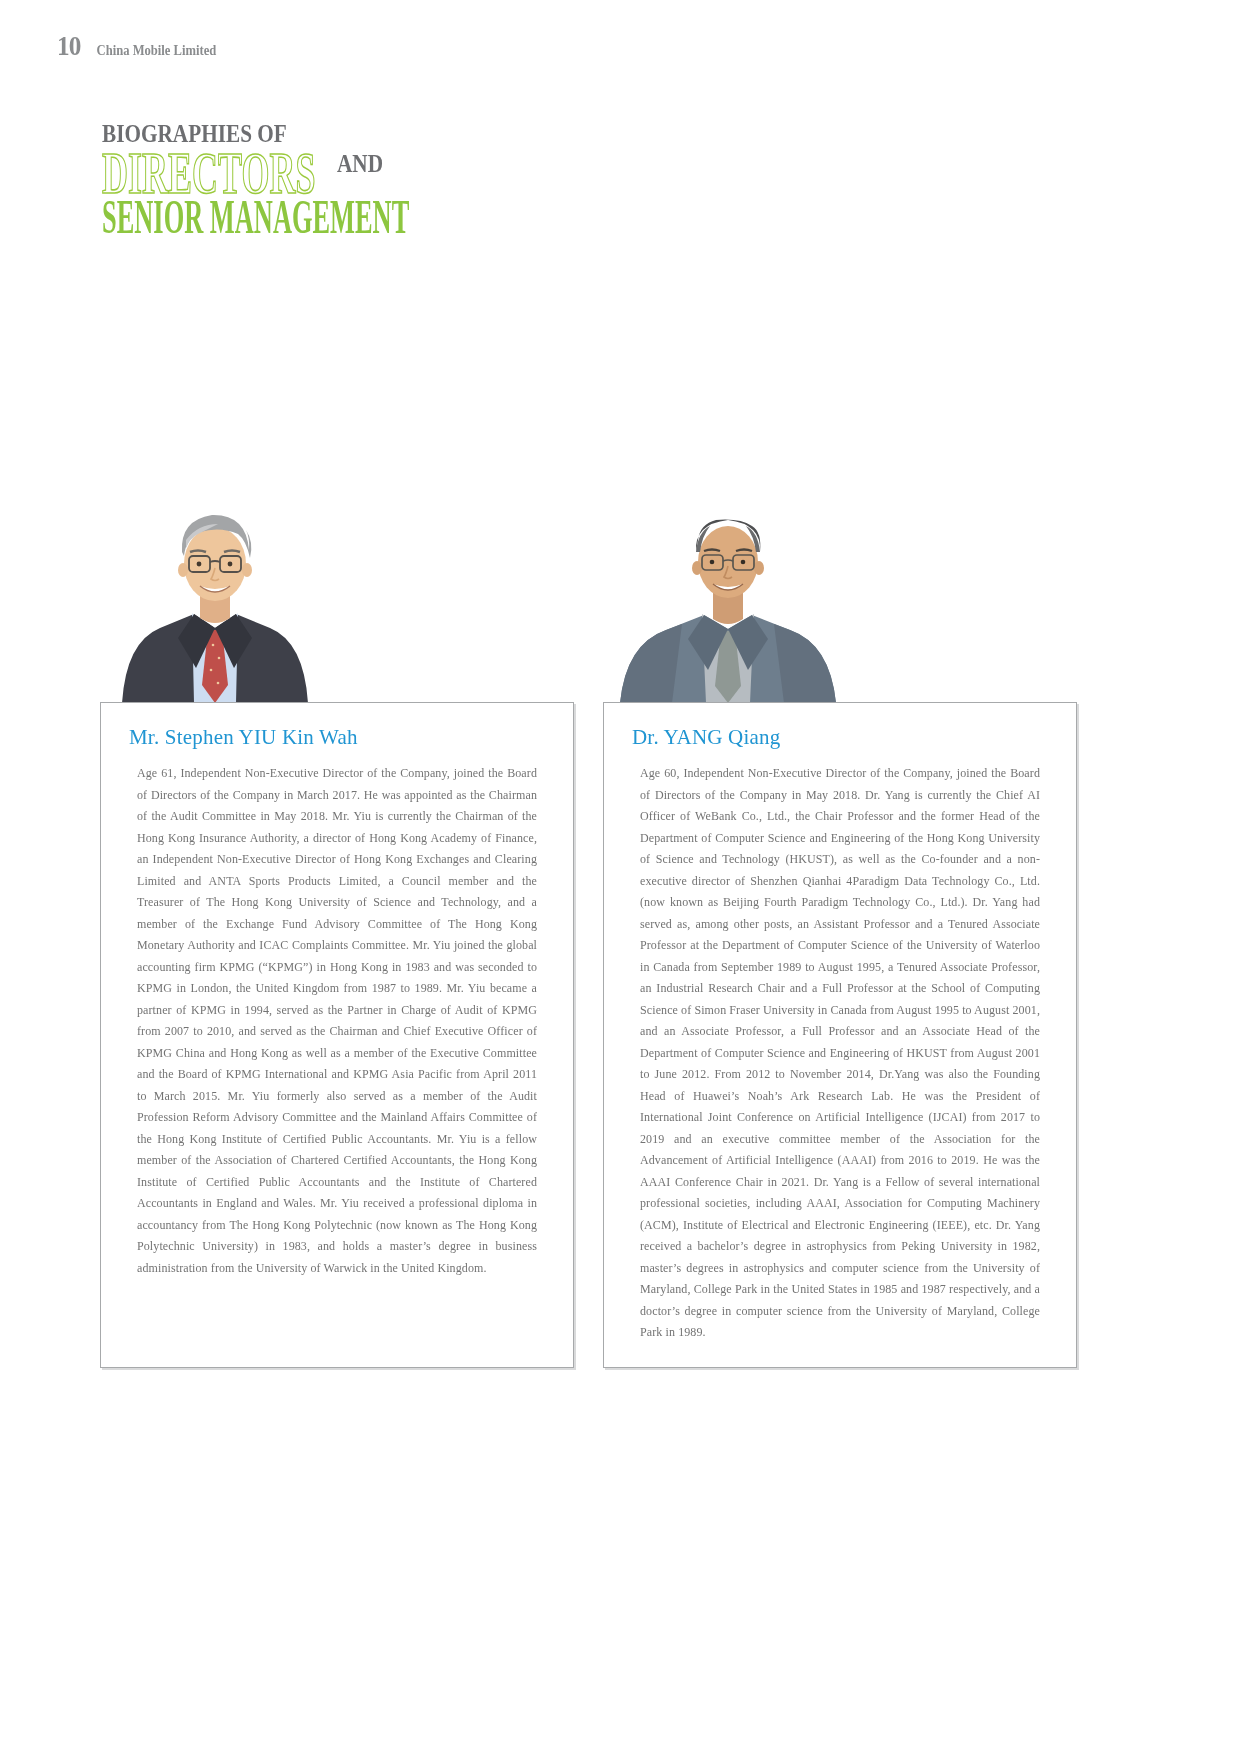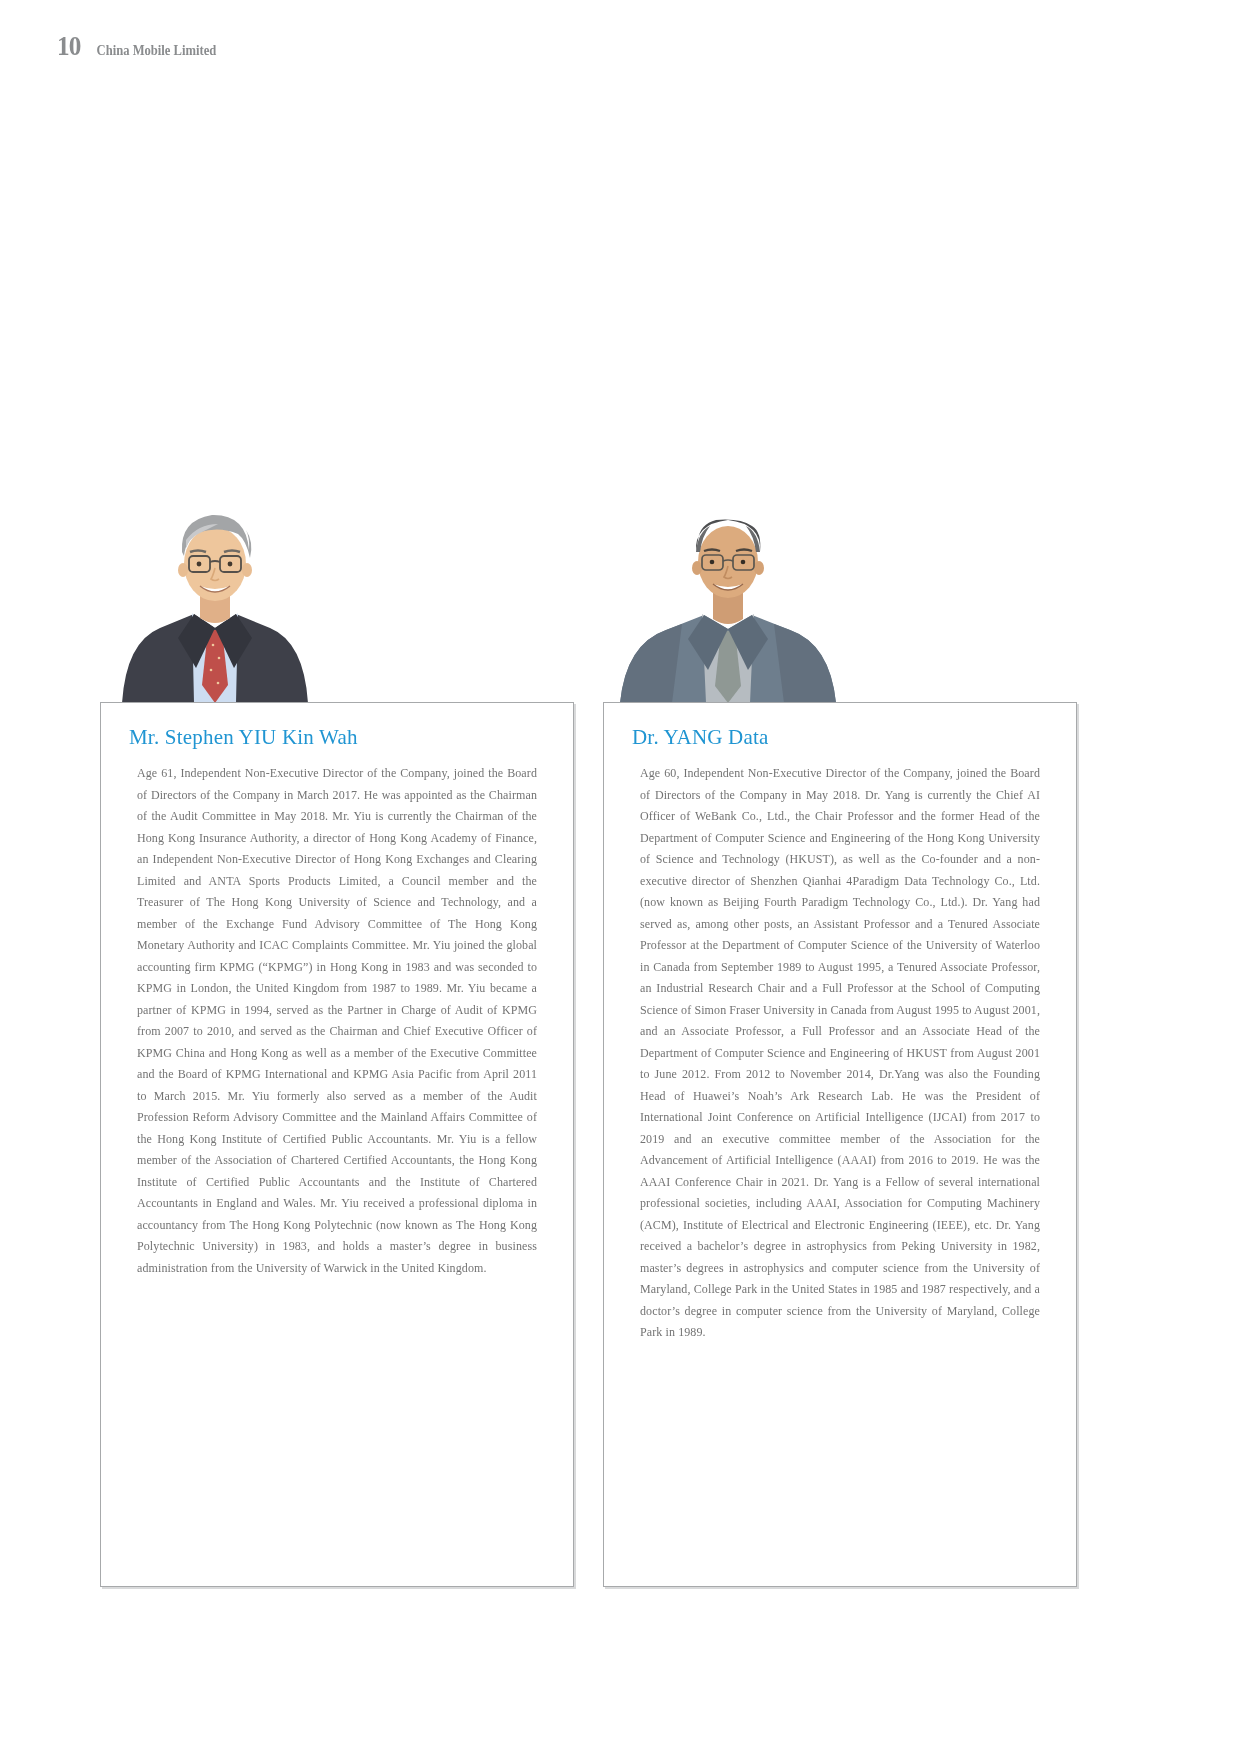--- a/index.html
+++ b/index.html
@@ -36,21 +36,21 @@
     position:absolute; left:0; top:76px; font-size:48px; font-weight:bold; line-height:1;
     color:#8dc63f; transform:scaleX(0.55); transform-origin:left top; white-space:nowrap;
   }
 
   
   .photo { position:absolute; }
   .photo svg { display:block; }
 
   
   .bio-card {
-    position:absolute; top:702px; height:885px; width:474px;
+    position:absolute; top:702px; height:666px; width:474px;
     border:1px solid #a7a9ab; background:#ffffff;
     box-shadow:2px 2px 0 #d9dadb;
     box-sizing:border-box; padding:22px 28px 20px 28px; overflow:hidden;
   }
   .bio-card.left  { left:100px; }
   .bio-card.right { left:603px; }
   .bio-name {
     font-size:21px; color:#2095d2; letter-spacing:0.2px; margin:0 0 13px 0; font-weight:400;
   }
   .bio-text {
@@ -61,20 +61,26 @@
 </head>
 <body>
 
 <div class="page">
 
   <div class="page-header">
     <span class="page-number">10</span>
     <span class="company-name">China Mobile Limited</span>
   </div>
 
+  <div class="title-block">
+    <div class="title-line1">BIOGRAPHIES OF</div>
+    <div class="title-outline">DIRECTORS</div>
+    <div class="title-and">AND</div>
+    <div class="title-line3">SENIOR MANAGEMENT</div>
+  </div>
 
   <div class="photo" style="left:116px; top:500px;">
     <svg width="198" height="203" viewBox="0 0 198 203">
 
       <path d="M6,203 Q10,142 44,128 L78,114 L99,128 L120,114 L154,128 Q188,142 192,203 Z" fill="#3e4049"></path>
 
       <path d="M76,113 L99,131 L122,113 L120,203 L78,203 Z" fill="#cdddf1"></path>
       <path d="M76,113 L99,131 L90,140 Z" fill="#ffffff"></path>
       <path d="M122,113 L99,131 L108,140 Z" fill="#ffffff"></path>
 
@@ -151,17 +157,17 @@
       <path d="M101,86 Q116,98 131,86" stroke="#97684a" stroke-width="1.4" fill="none"></path>
     </svg>
   </div>
 
   <div class="bio-card left">
     <h2 class="bio-name">Mr. Stephen YIU Kin Wah</h2>
     <p class="bio-text">Age 61, Independent Non-Executive Director of the Company, joined the Board of Directors of the Company in March 2017. He was appointed as the Chairman of the Audit Committee in May 2018. Mr. Yiu is currently the Chairman of the Hong Kong Insurance Authority, a director of Hong Kong Academy of Finance, an Independent Non-Executive Director of Hong Kong Exchanges and Clearing Limited and ANTA Sports Products Limited, a Council member and the Treasurer of The Hong Kong University of Science and Technology, and a member of the Exchange Fund Advisory Committee of The Hong Kong Monetary Authority and ICAC Complaints Committee. Mr. Yiu joined the global accounting firm KPMG (“KPMG”) in Hong Kong in 1983 and was seconded to KPMG in London, the United Kingdom from 1987 to 1989. Mr. Yiu became a partner of KPMG in 1994, served as the Partner in Charge of Audit of KPMG from 2007 to 2010, and served as the Chairman and Chief Executive Officer of KPMG China and Hong Kong as well as a member of the Executive Committee and the Board of KPMG International and KPMG Asia Pacific from April 2011 to March 2015. Mr. Yiu formerly also served as a member of the Audit Profession Reform Advisory Committee and the Mainland Affairs Committee of the Hong Kong Institute of Certified Public Accountants. Mr. Yiu is a fellow member of the Association of Chartered Certified Accountants, the Hong Kong Institute of Certified Public Accountants and the Institute of Chartered Accountants in England and Wales. Mr. Yiu received a professional diploma in accountancy from The Hong Kong Polytechnic (now known as The Hong Kong Polytechnic University) in 1983, and holds a master’s degree in business administration from the University of Warwick in the United Kingdom.</p>
   </div>
 
   <div class="bio-card right">
-    <h2 class="bio-name">Dr. YANG Data</h2>
+    <h2 class="bio-name">Dr. YANG Qiang</h2>
     <p class="bio-text">Age 60, Independent Non-Executive Director of the Company, joined the Board of Directors of the Company in May 2018. Dr. Yang is currently the Chief AI Officer of WeBank Co., Ltd., the Chair Professor and the former Head of the Department of Computer Science and Engineering of the Hong Kong University of Science and Technology (HKUST), as well as the Co-founder and a non-executive director of Shenzhen Qianhai 4Paradigm Data Technology Co., Ltd. (now known as Beijing Fourth Paradigm Technology Co., Ltd.). Dr. Yang had served as, among other posts, an Assistant Professor and a Tenured Associate Professor at the Department of Computer Science of the University of Waterloo in Canada from September 1989 to August 1995, a Tenured Associate Professor, an Industrial Research Chair and a Full Professor at the School of Computing Science of Simon Fraser University in Canada from August 1995 to August 2001, and an Associate Professor, a Full Professor and an Associate Head of the Department of Computer Science and Engineering of HKUST from August 2001 to June 2012. From 2012 to November 2014, Dr.Yang was also the Founding Head of Huawei’s Noah’s Ark Research Lab. He was the President of International Joint Conference on Artificial Intelligence (IJCAI) from 2017 to 2019 and an executive committee member of the Association for the Advancement of Artificial Intelligence (AAAI) from 2016 to 2019. He was the AAAI Conference Chair in 2021. Dr. Yang is a Fellow of several international professional societies, including AAAI, Association for Computing Machinery (ACM), Institute of Electrical and Electronic Engineering (IEEE), etc. Dr. Yang received a bachelor’s degree in astrophysics from Peking University in 1982, master’s degrees in astrophysics and computer science from the University of Maryland, College Park in the United States in 1985 and 1987 respectively, and a doctor’s degree in computer science from the University of Maryland, College Park in 1989.</p>
   </div>
 
 </div>
 
 </body></html>

